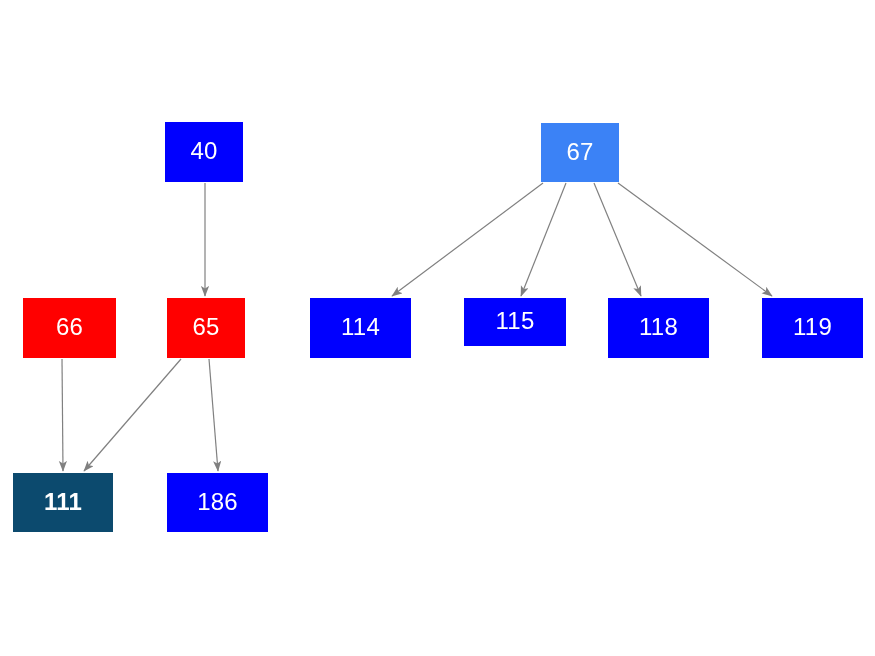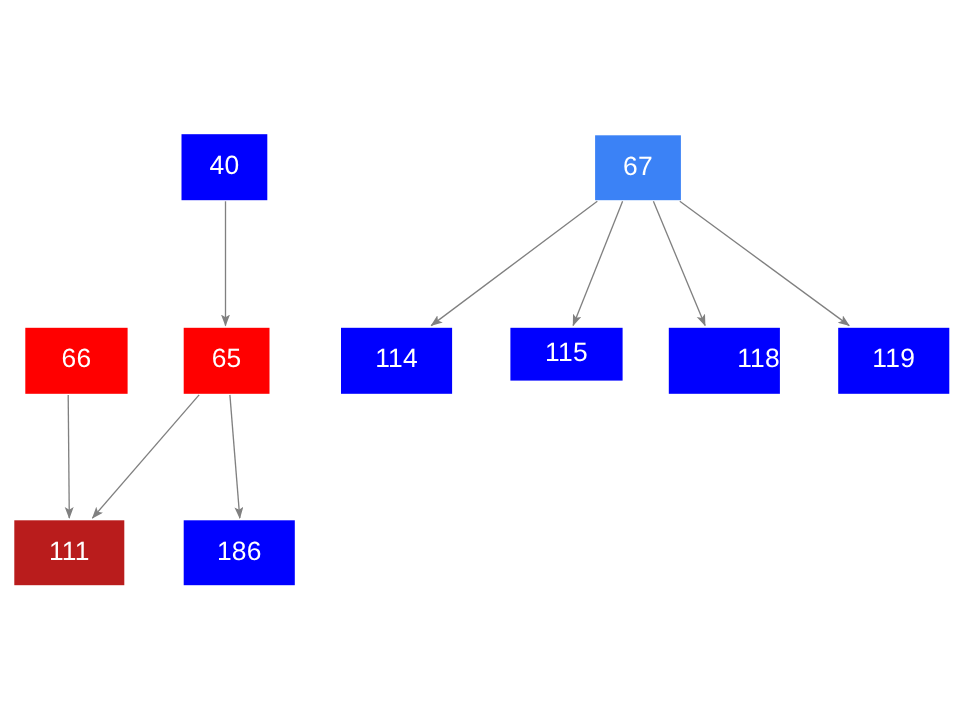--- a/index.html
+++ b/index.html
@@ -80,27 +80,27 @@
       </div>
       <div class="node" style="left: 167px; top: 298px; width: 78px; height: 60px; background: rgb(255, 0, 0); justify-content: center;">
         <span class="node-label">65</span>
       </div>
       <div class="node" style="left: 310px; top: 298px; width: 101px; height: 60px; background: rgb(0, 0, 255);">
         <span class="node-label">114</span>
       </div>
       <div class="node" style="left: 452px; top: 298px; width: 102px; height: 48px; background: rgb(0, 0, 255); margin-left: 12px;">
         <span class="node-label">115</span>
       </div>
-      <div class="node" style="left: 608px; top: 298px; width: 101px; height: 60px; background: rgb(0, 0, 255); justify-content: flex-end;">
+      <div class="node" style="left: 608px; top: 298px; width: 101px; height: 60px; background: rgb(0, 0, 255);">
         <span class="node-label">118</span>
       </div>
       <div class="node" style="left: 762px; top: 298px; width: 101px; height: 60px; background: rgb(0, 0, 255);">
         <span class="node-label">119</span>
       </div>
-      <div class="node" style="left: 13px; top: 473px; width: 100px; height: 59px; background: #b91c1c;">
+      <div class="node" style="left: 13px; top: 473px; width: 100px; height: 59px; background: #0c4a6e; font-weight: bold;">
         <span class="node-label">111</span>
       </div>
       <div class="node" style="left: 167px; top: 473px; width: 101px; height: 59px; background: rgb(0, 0, 255); align-items: center;">
         <span class="node-label">186</span>
       </div>
     </div>
 
 </div>
 
 </body></html>

